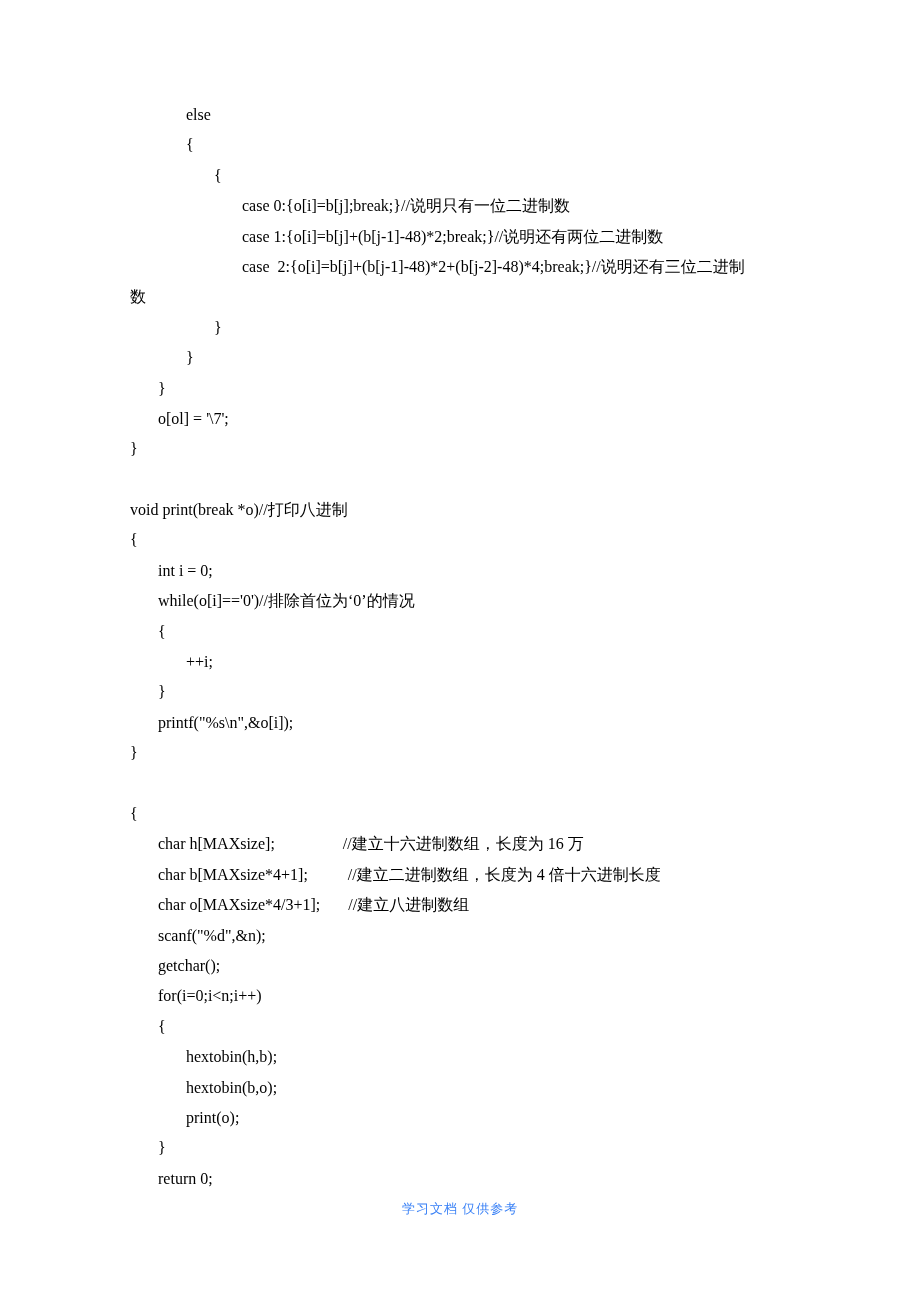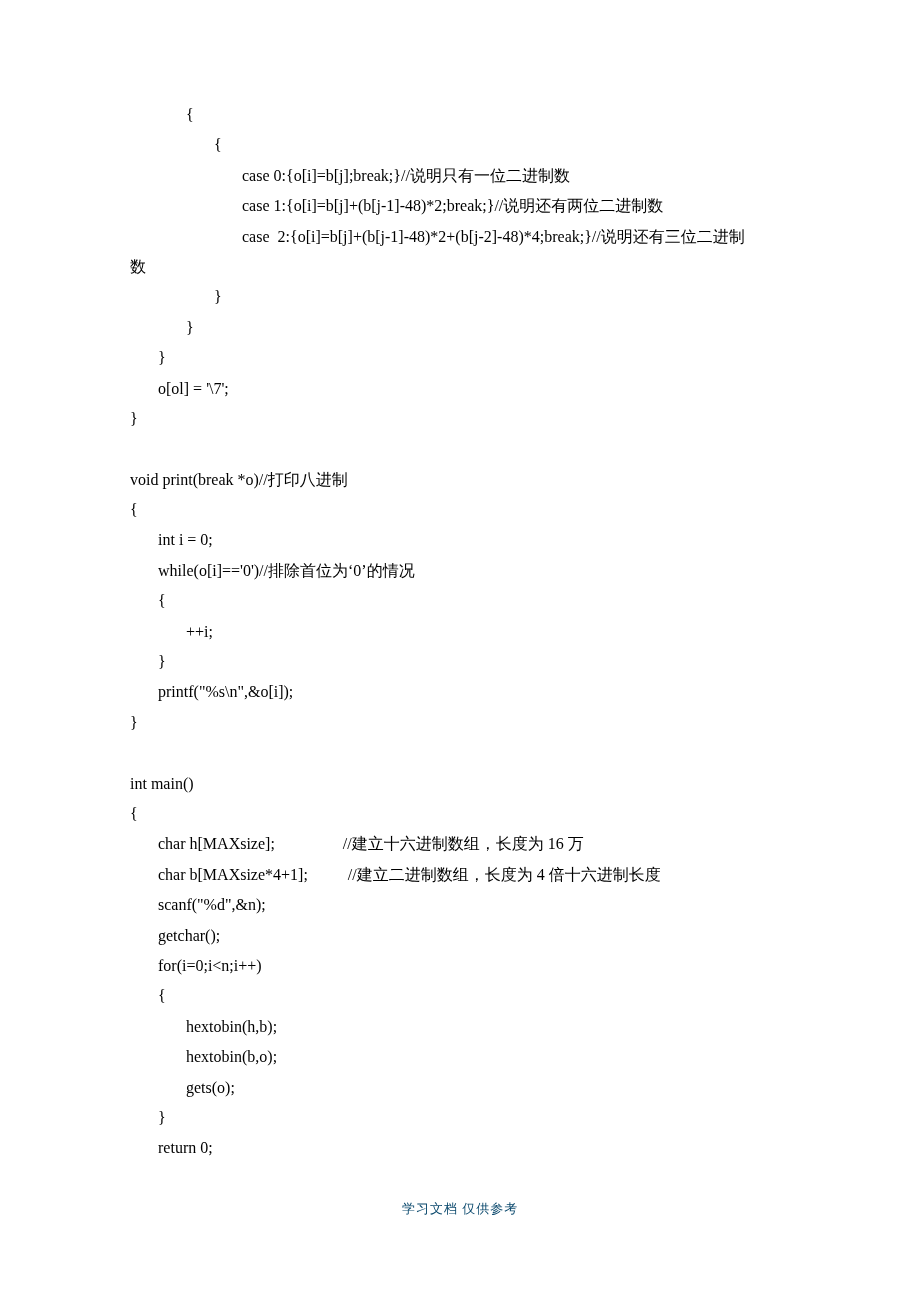--- a/index.html
+++ b/index.html
@@ -22,28 +22,29 @@
       white-space: pre;
       font-family: "Times New Roman", "SimSun", serif;
     }
     .footer {
       position: absolute;
       bottom: 80px;
       left: 0;
       right: 0;
       text-align: center;
       font-size: 13px;
-      color: #0c4a6e;
+      color: #3b82f6;
       letter-spacing: 1px;
     }
   </style>
 </head>
 <body>
 
 <div id="code-container">
+    <div class="code-line">              else</div>
     <div class="code-line">              {</div>
     <div class="code-line">                     {</div>
     <div class="code-line">                            case 0:{o[i]=b[j];break;}//说明只有一位二进制数</div>
     <div class="code-line">                            case 1:{o[i]=b[j]+(b[j-1]-48)*2;break;}//说明还有两位二进制数</div>
     <div class="code-line">                            case  2:{o[i]=b[j]+(b[j-1]-48)*2+(b[j-2]-48)*4;break;}//说明还有三位二进制</div>
     <div class="code-line">数</div>
     <div class="code-line">                     }</div>
     <div class="code-line">              }</div>
     <div class="code-line">       }</div>
     <div class="code-line">       o[ol] = '\7';</div>
@@ -52,28 +53,28 @@
     <div class="code-line">void print(break *o)//打印八进制</div>
     <div class="code-line">{</div>
     <div class="code-line">       int i = 0;</div>
     <div class="code-line">       while(o[i]=='0')//排除首位为‘0’的情况</div>
     <div class="code-line">       {</div>
     <div class="code-line">              ++i;</div>
     <div class="code-line">       }</div>
     <div class="code-line">       printf("%s\n",&amp;o[i]);</div>
     <div class="code-line">}</div>
     <div class="code-line">&nbsp;</div>
-    <div class="code-line">int main()</div>
     <div class="code-line">{</div>
     <div class="code-line">       char h[MAXsize];                 //建立十六进制数组，长度为 16 万</div>
     <div class="code-line">       char b[MAXsize*4+1];          //建立二进制数组，长度为 4 倍十六进制长度</div>
+    <div class="code-line">       char o[MAXsize*4/3+1];       //建立八进制数组</div>
     <div class="code-line">       scanf("%d",&amp;n);</div>
     <div class="code-line">       getchar();</div>
     <div class="code-line">       for(i=0;i&lt;n;i++)</div>
     <div class="code-line">       {</div>
     <div class="code-line">              hextobin(h,b);</div>
     <div class="code-line">              hextobin(b,o);</div>
-    <div class="code-line">              gets(o);</div>
+    <div class="code-line">              print(o);</div>
     <div class="code-line">       }</div>
     <div class="code-line">       return 0;</div>
   </div>
 
 <div class="footer">学习文档 仅供参考</div>
 
 </body></html>

